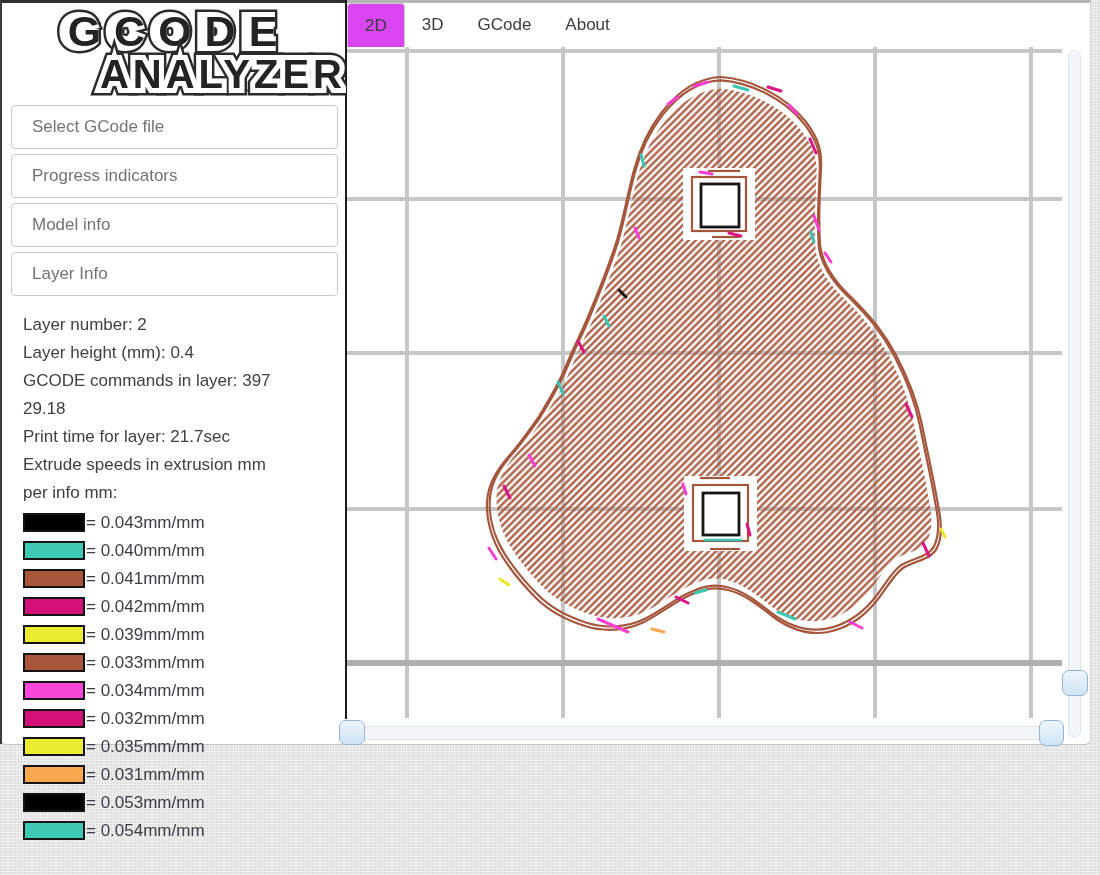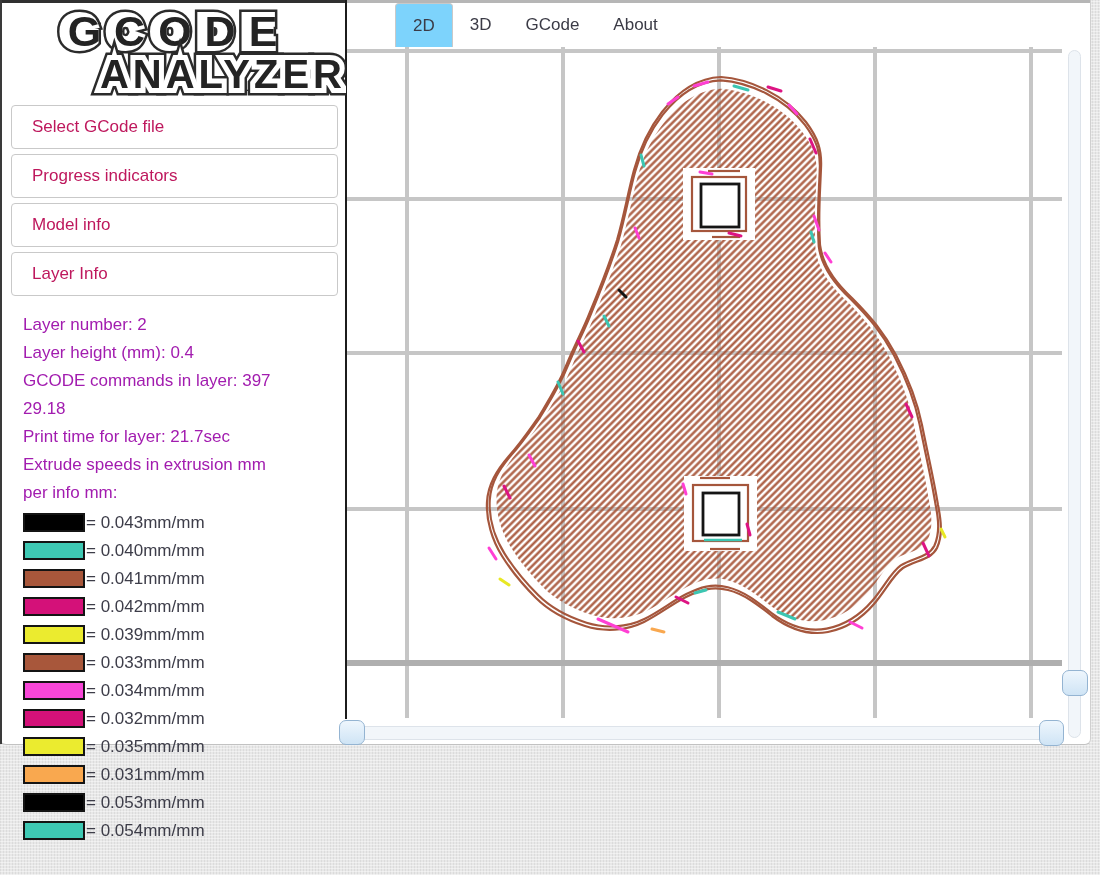--- a/index.html
+++ b/index.html
@@ -24,32 +24,32 @@
   #logo{margin:6px 0 2px 0;text-align:center;line-height:1.04;}
   .logo-line{position:relative;display:block;font-weight:bold;color:#222;}
   .logo-line .lg{position:absolute;left:0;top:0;width:100%;}
   .logo-line .l1{-webkit-text-stroke:15px #2b2b2b;color:#2b2b2b;}
   .logo-line .l2{-webkit-text-stroke:10px #ffffff;color:#fff;}
   .logo-line .l3{position:relative;color:#232323;}
   .logo-g{font-size:43px;letter-spacing:13px;padding-left:10px;}
   .logo-a{font-size:40px;letter-spacing:4px;text-align:right;}
   #menu{margin:10px 8px 0 9px;}
   .menu-item{height:42px;line-height:42px;border:1px solid #c9c9c9;border-radius:4px;
-    background:#fff;margin-bottom:5px;padding-left:20px;font-size:17px;color:#be185d;cursor:pointer;}
-  #layer-info{padding:10px 0 6px 21px;font-size:17px;line-height:28px;color:#a21caf;white-space:nowrap;}
+    background:#fff;margin-bottom:5px;padding-left:20px;font-size:17px;color:#737373;cursor:pointer;}
+  #layer-info{padding:10px 0 6px 21px;font-size:17px;line-height:28px;color:#404040;white-space:nowrap;}
   #legend{padding-left:21px;}
   .legend-row{display:flex;align-items:flex-start;height:28px;}
   .legend-swatch{width:62px;height:19px;border:2px solid #141414;box-sizing:border-box;flex:0 0 auto;}
   .legend-label{font-size:17px;color:#3d3d49;margin-left:1px;white-space:nowrap;}
   
   #tabbar{left:347px;top:3px;width:742px;height:44px;background:#fff;
     border-bottom:1px solid #cccccc;display:flex;align-items:stretch;}
   .tab{font-size:17px;color:#3b3b46;display:flex;align-items:center;padding:4px 17px;cursor:pointer;}
   .tab.active{border:1px solid #c9c9c9;border-bottom:1px solid #ffffff;margin-bottom:-1px;
-    border-radius:4px 4px 0 0;background:#7dd3fc;padding:0 17px;margin-left:48px;}
+    border-radius:4px 4px 0 0;background:#d946ef;padding:0 17px;}
   
   #canvas-wrap{left:347px;top:47px;width:743px;height:671px;background:#fff;}
   #canvas-svg{display:block;}
   
   .slider-track{background:#f2f6fa;border:1px solid #dde3ea;border-radius:7px;box-sizing:border-box;}
   #track-h{left:348px;top:726px;width:713px;height:14px;}
   #track-v{left:1068px;top:50px;width:13px;height:688px;}
   .slider-handle{background:linear-gradient(#eef6fd,#cfe4f5);border:1px solid #94b4d2;
     border-radius:7px;box-sizing:border-box;cursor:pointer;}
   #handle-h-left{left:339px;top:720px;width:26px;height:25px;}

